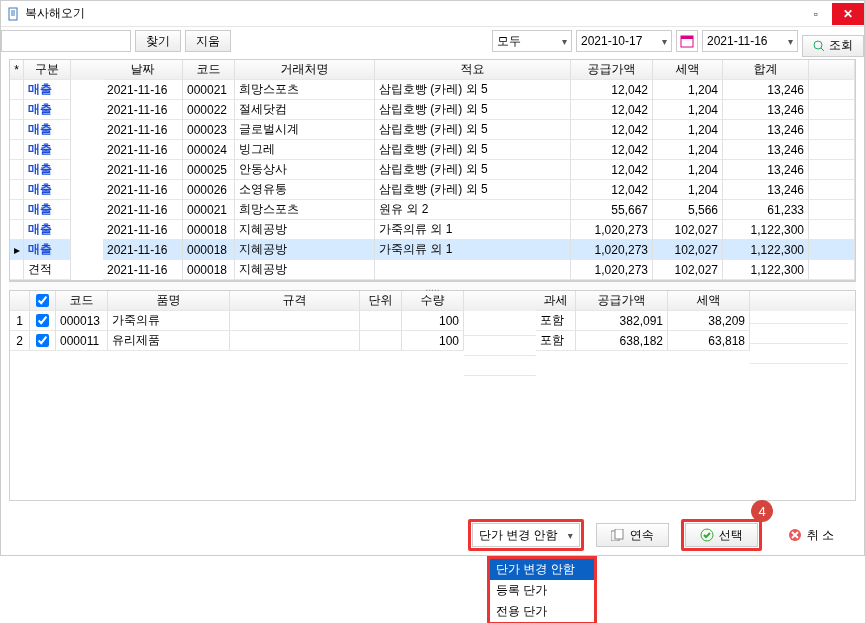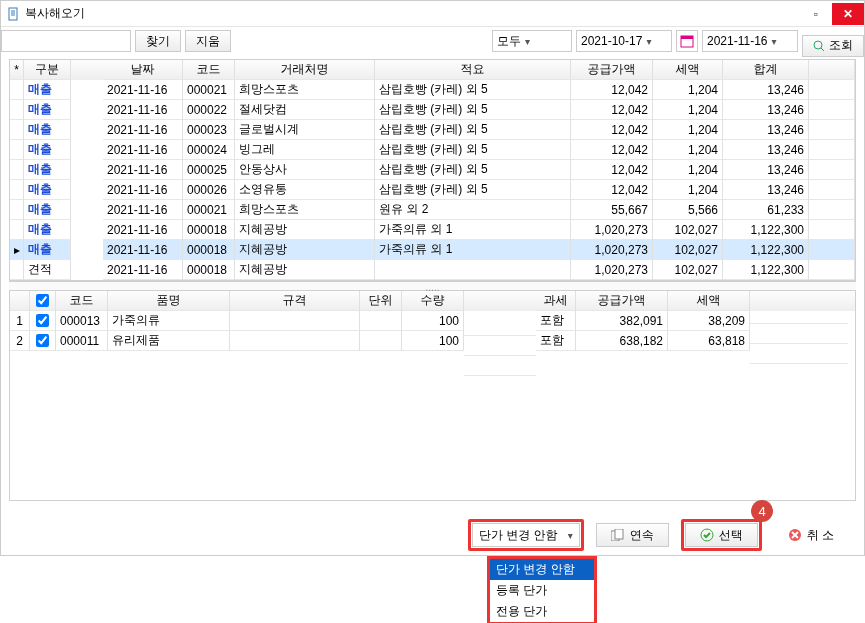--- a/index.html
+++ b/index.html
@@ -8,21 +8,21 @@
 .titlebar{height:26px;display:flex;align-items:center;border-bottom:1px solid #e5e5e5;padding:0 0 0 6px;}
 .titlebar .icon{width:14px;height:14px;margin-right:4px;}
 .titlebar .spacer{flex:1;}
 .titlebar .winbtn{width:32px;height:22px;display:flex;align-items:center;justify-content:center;}
 .titlebar .maxbtn{color:#333;}
 .titlebar .closebtn{background:#e81123;color:#fff;font-weight:bold;}
 .toolbar{height:28px;display:flex;align-items:center;padding:4px 0;gap:4px;}
 .search-input{width:130px;height:22px;border:1px solid #ccc;padding:0 4px;}
 .tbtn{height:22px;padding:0 10px;border:1px solid #ccc;background:linear-gradient(#fefefe,#ececec);display:flex;align-items:center;cursor:pointer;}
 .toolbar .gap{flex:1;}
-.sel{height:22px;border:1px solid #ccc;padding:0 4px;display:flex;align-items:center;min-width:80px;background:#fff;justify-content:flex-start;}
+.sel{height:22px;border:1px solid #ccc;padding:0 4px;display:flex;align-items:center;min-width:80px;background:#fff;justify-content:space-between;}
 .chev{font-size:10px;color:#555;margin-left:4px;}
 .calbtn{width:22px;height:22px;border:1px solid #ccc;display:flex;align-items:center;justify-content:center;background:#fff;}
 .qbtn{height:22px;padding:0 10px;border:1px solid #ccc;background:linear-gradient(#fefefe,#ececec);display:flex;align-items:center;gap:4px;margin-top:9px;}
 .grid1{flex:0 0 auto;margin:4px 8px 0 8px;border:1px solid #d0d0d0;}
 .ghead,.grow{display:flex;height:20px;}
 .ghead{background:linear-gradient(#fdfdfd,#eeeeee);}
 .gcell{border-right:1px solid #e0e0e0;border-bottom:1px solid #e7e7e7;padding:0 4px;display:flex;align-items:center;overflow:hidden;white-space:nowrap;}
 .ghead .gcell{justify-content:center;font-weight:normal;}
 .num{justify-content:flex-end;}
 .blue{color:#1d4ed8;font-weight:bold;}

